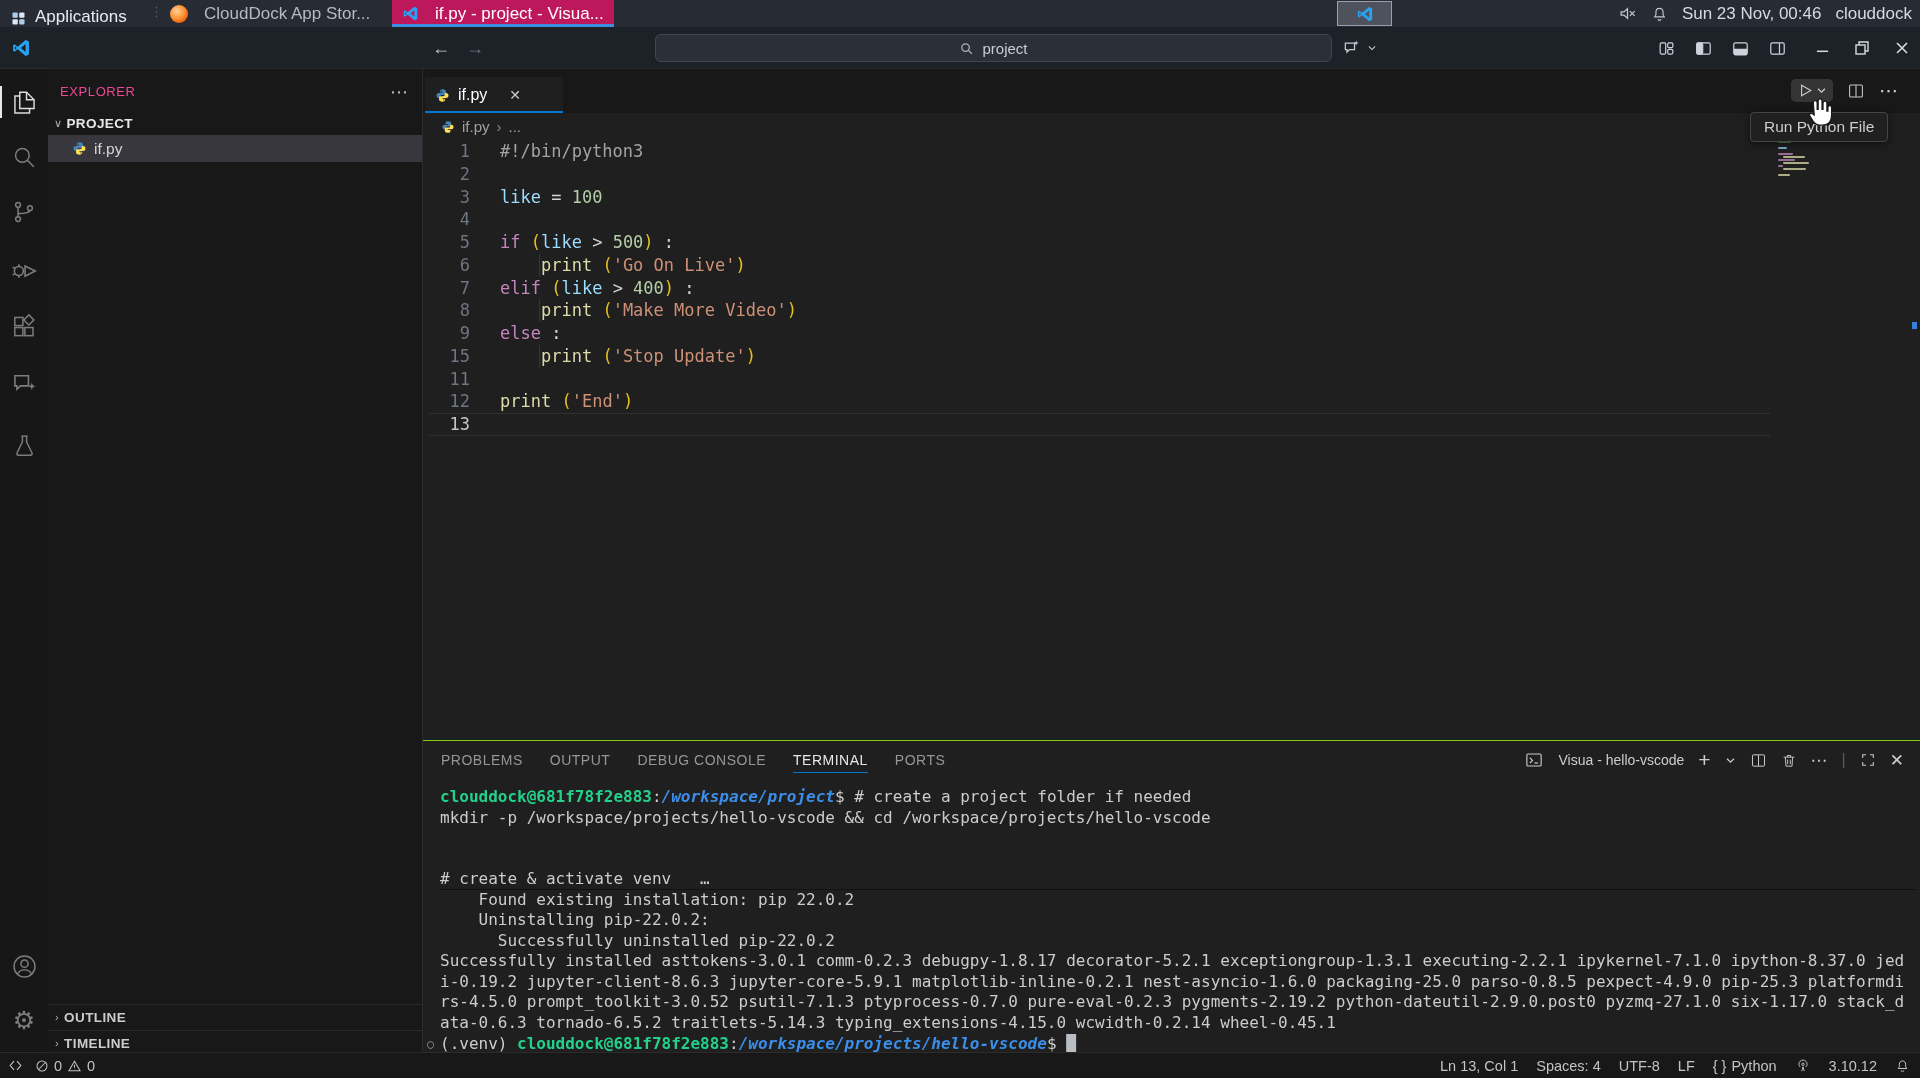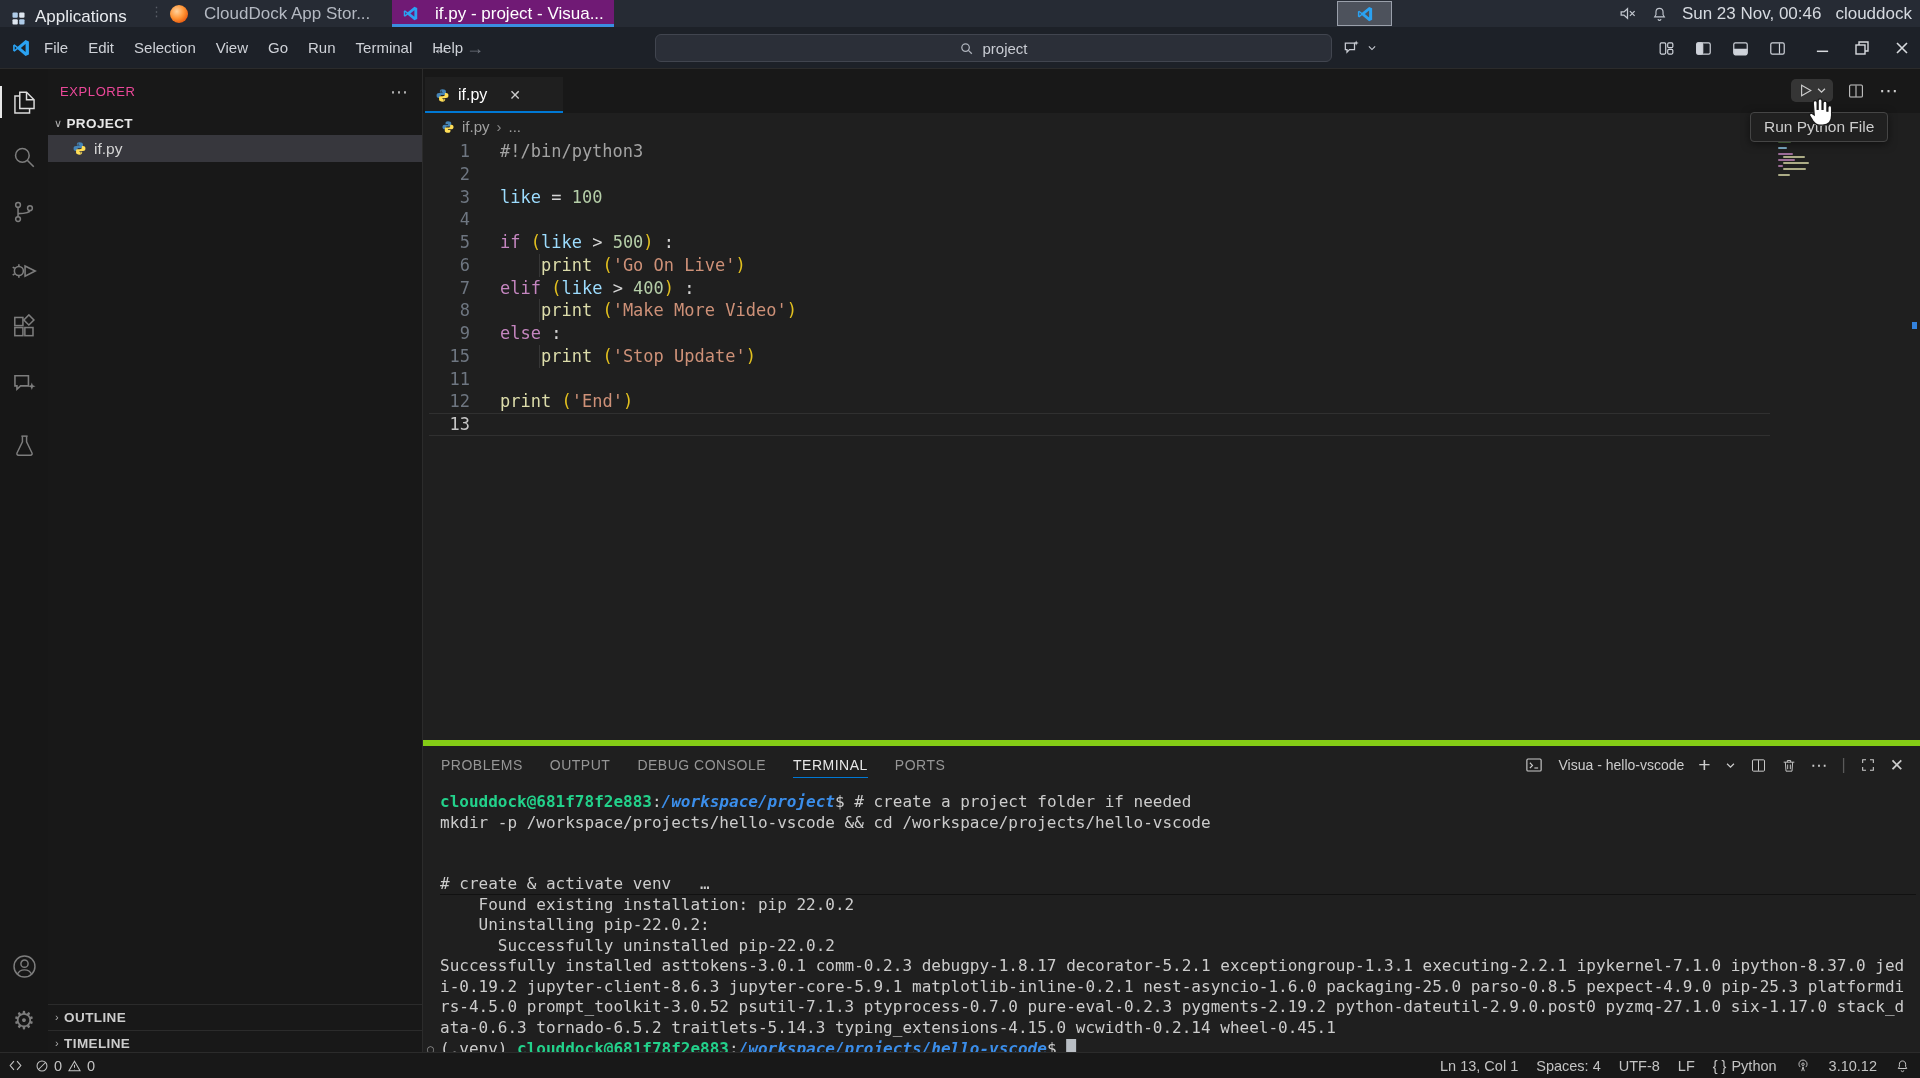--- a/index.html
+++ b/index.html
@@ -5,21 +5,21 @@
   * { margin:0; padding:0; box-sizing:border-box; }
   html,body { width:1920px; height:1078px; overflow:hidden; background:#1f1f1f;
     font-family:"Liberation Sans", sans-serif; }
   svg { display:block; }
 
   
   #system-bar { position:absolute; left:0; top:0; width:1920px; height:27px; background:#262b34; color:#d6dae0; }
   #apps { position:absolute; left:10px; top:0; height:27px; display:flex; align-items:flex-end; gap:8px; font-size:17px; color:#e8ebef; }
   #sys-divider { position:absolute; left:150px; top:4px; color:#5a5f68; font-size:13px; }
   .sys-tab { position:absolute; top:0; height:27px; display:flex; align-items:center; gap:16px; font-size:17px; color:#b4b9c2; padding:0 10px; }
-  .sys-tab.active { background:#701a75; color:#ffffff; }
+  .sys-tab.active { background:#be185d; color:#ffffff; }
   .sys-tab.active::after { content:''; position:absolute; left:0; right:0; bottom:0; height:3px; background:#3b8ee0; }
   #taskbar-item { position:absolute; left:1337px; top:1px; width:55px; height:25px; background:#4d525c; border:1px solid #9aa0ab; display:flex; align-items:center; justify-content:center; }
   #sys-right { position:absolute; right:8px; top:0; height:27px; display:flex; align-items:center; gap:14px; }
   #sys-clock, #sys-user { font-size:17px; color:#d6dae0; }
 
   
   #title-bar { position:absolute; left:0; top:27px; width:1920px; height:42px; background:#1d2128; border-bottom:1px solid #2b2b2b; }
   #vscode-logo { position:absolute; left:11px; top:11px; }
   #menus { position:absolute; left:34px; top:0; height:42px; display:flex; align-items:center; }
   .menu-item { padding:0 10px; font-size:15px; color:#cfd2d8; height:28px; line-height:28px; border-radius:5px; }
@@ -64,21 +64,21 @@
   .iguide { position:absolute; left:39px; top:0; bottom:0; width:1px; background:#363636; }
   .com{color:#a3a3a3}.var{color:#9cdcfe}.op{color:#d4d4d4}.num{color:#b5cea8}.kw{color:#c586c0}.fn{color:#dcdcaa}.brk{color:#e2c01f}.str{color:#ce9178}
   #current-line-box { position:absolute; left:6px; right:150px; top:344.2px; height:23px; border-top:1px solid #303030; border-bottom:1px solid #303030; }
   #minimap { position:absolute; left:1353px; top:72px; width:42px; height:120px; }
   .mini-line { position:absolute; left:2px; height:2px; border-radius:1px; }
   #overview-marker { position:absolute; right:3px; top:253px; width:5px; height:7px; background:#3794ff; opacity:.85; }
   #run-tooltip { position:absolute; left:1327px; top:43px; height:30px; background:#202020; border:1px solid #454545; border-radius:4px; box-shadow:0 2px 8px rgba(0,0,0,.5); color:#cccccc; font-size:15.5px; display:flex; align-items:center; padding:0 13px; white-space:nowrap; z-index:30; }
   #cursor-hand { position:absolute; left:1802px; top:96px; z-index:50; }
 
   
-  #panel { position:absolute; left:423px; top:740px; width:1497px; height:312px; background:#1f1f1f; border-top:6px solid #84cc16; }
+  #panel { position:absolute; left:423px; top:740px; width:1497px; height:312px; background:#1f1f1f; border-top:1px solid #84cc16; }
   #panel-tabs { position:absolute; left:18px; top:0; height:38px; display:flex; align-items:center; gap:27px; }
   .panel-tab { font-size:14px; letter-spacing:.5px; color:#969696; height:38px; line-height:38px; position:relative; }
   .panel-tab.active { color:#e7e7e7; }
   .panel-tab.active::after { content:''; position:absolute; left:0; right:0; bottom:6px; height:1.5px; background:#0078d4; }
   #panel-right { position:absolute; right:16px; top:0; height:38px; display:flex; align-items:center; gap:14px; color:#cccccc; }
   #terminal-label { font-size:14px; color:#cccccc; margin-left:2px; }
   .p-icon { font-size:17px; color:#cccccc; }
   #panel-divider { color:#5a5a5a; }
   #terminal { position:absolute; left:17px; top:46px; right:4px; font-family:"DejaVu Sans Mono", monospace; font-size:16px; color:#cccccc; white-space:pre; }
   .term-line { position:relative; height:20.55px; line-height:20.55px; }
@@ -134,30 +134,20 @@
     </svg>
     <span id="sys-clock">Sun 23 Nov, 00:46</span>
     <span id="sys-user">clouddock</span>
   </div>
 </div>
 
 <div id="title-bar">
   <svg id="vscode-logo" width="20" height="20" viewBox="0 0 24 24">
     <path fill="#2aa2f2" d="M17.5 2.5 21.5 4.3V19.7L17.5 21.5 8 13.6 4.2 16.5 2.5 15.4V8.6L4.2 7.5 8 10.4 17.5 2.5ZM17.5 7.3 11.8 12 17.5 16.7V7.3ZM4.5 9.8V14.2L6.8 12 4.5 9.8Z"></path>
   </svg>
-  <div id="menus">
-      <div class="menu-item">File</div>
-      <div class="menu-item">Edit</div>
-      <div class="menu-item">Selection</div>
-      <div class="menu-item">View</div>
-      <div class="menu-item">Go</div>
-      <div class="menu-item">Run</div>
-      <div class="menu-item">Terminal</div>
-      <div class="menu-item">Help</div>
-    </div>
   <div id="nav-arrows">
     <span id="back-arrow">←</span>
     <span id="forward-arrow">→</span>
   </div>
   <div id="command-center">
     <svg width="15" height="15" viewBox="0 0 24 24" fill="none" stroke="#aeb3bc" stroke-width="2">
       <circle cx="10.5" cy="10.5" r="6"></circle>
         <path d="M15 15l5.5 5.5"></path>
     </svg>
     <span>project</span>

